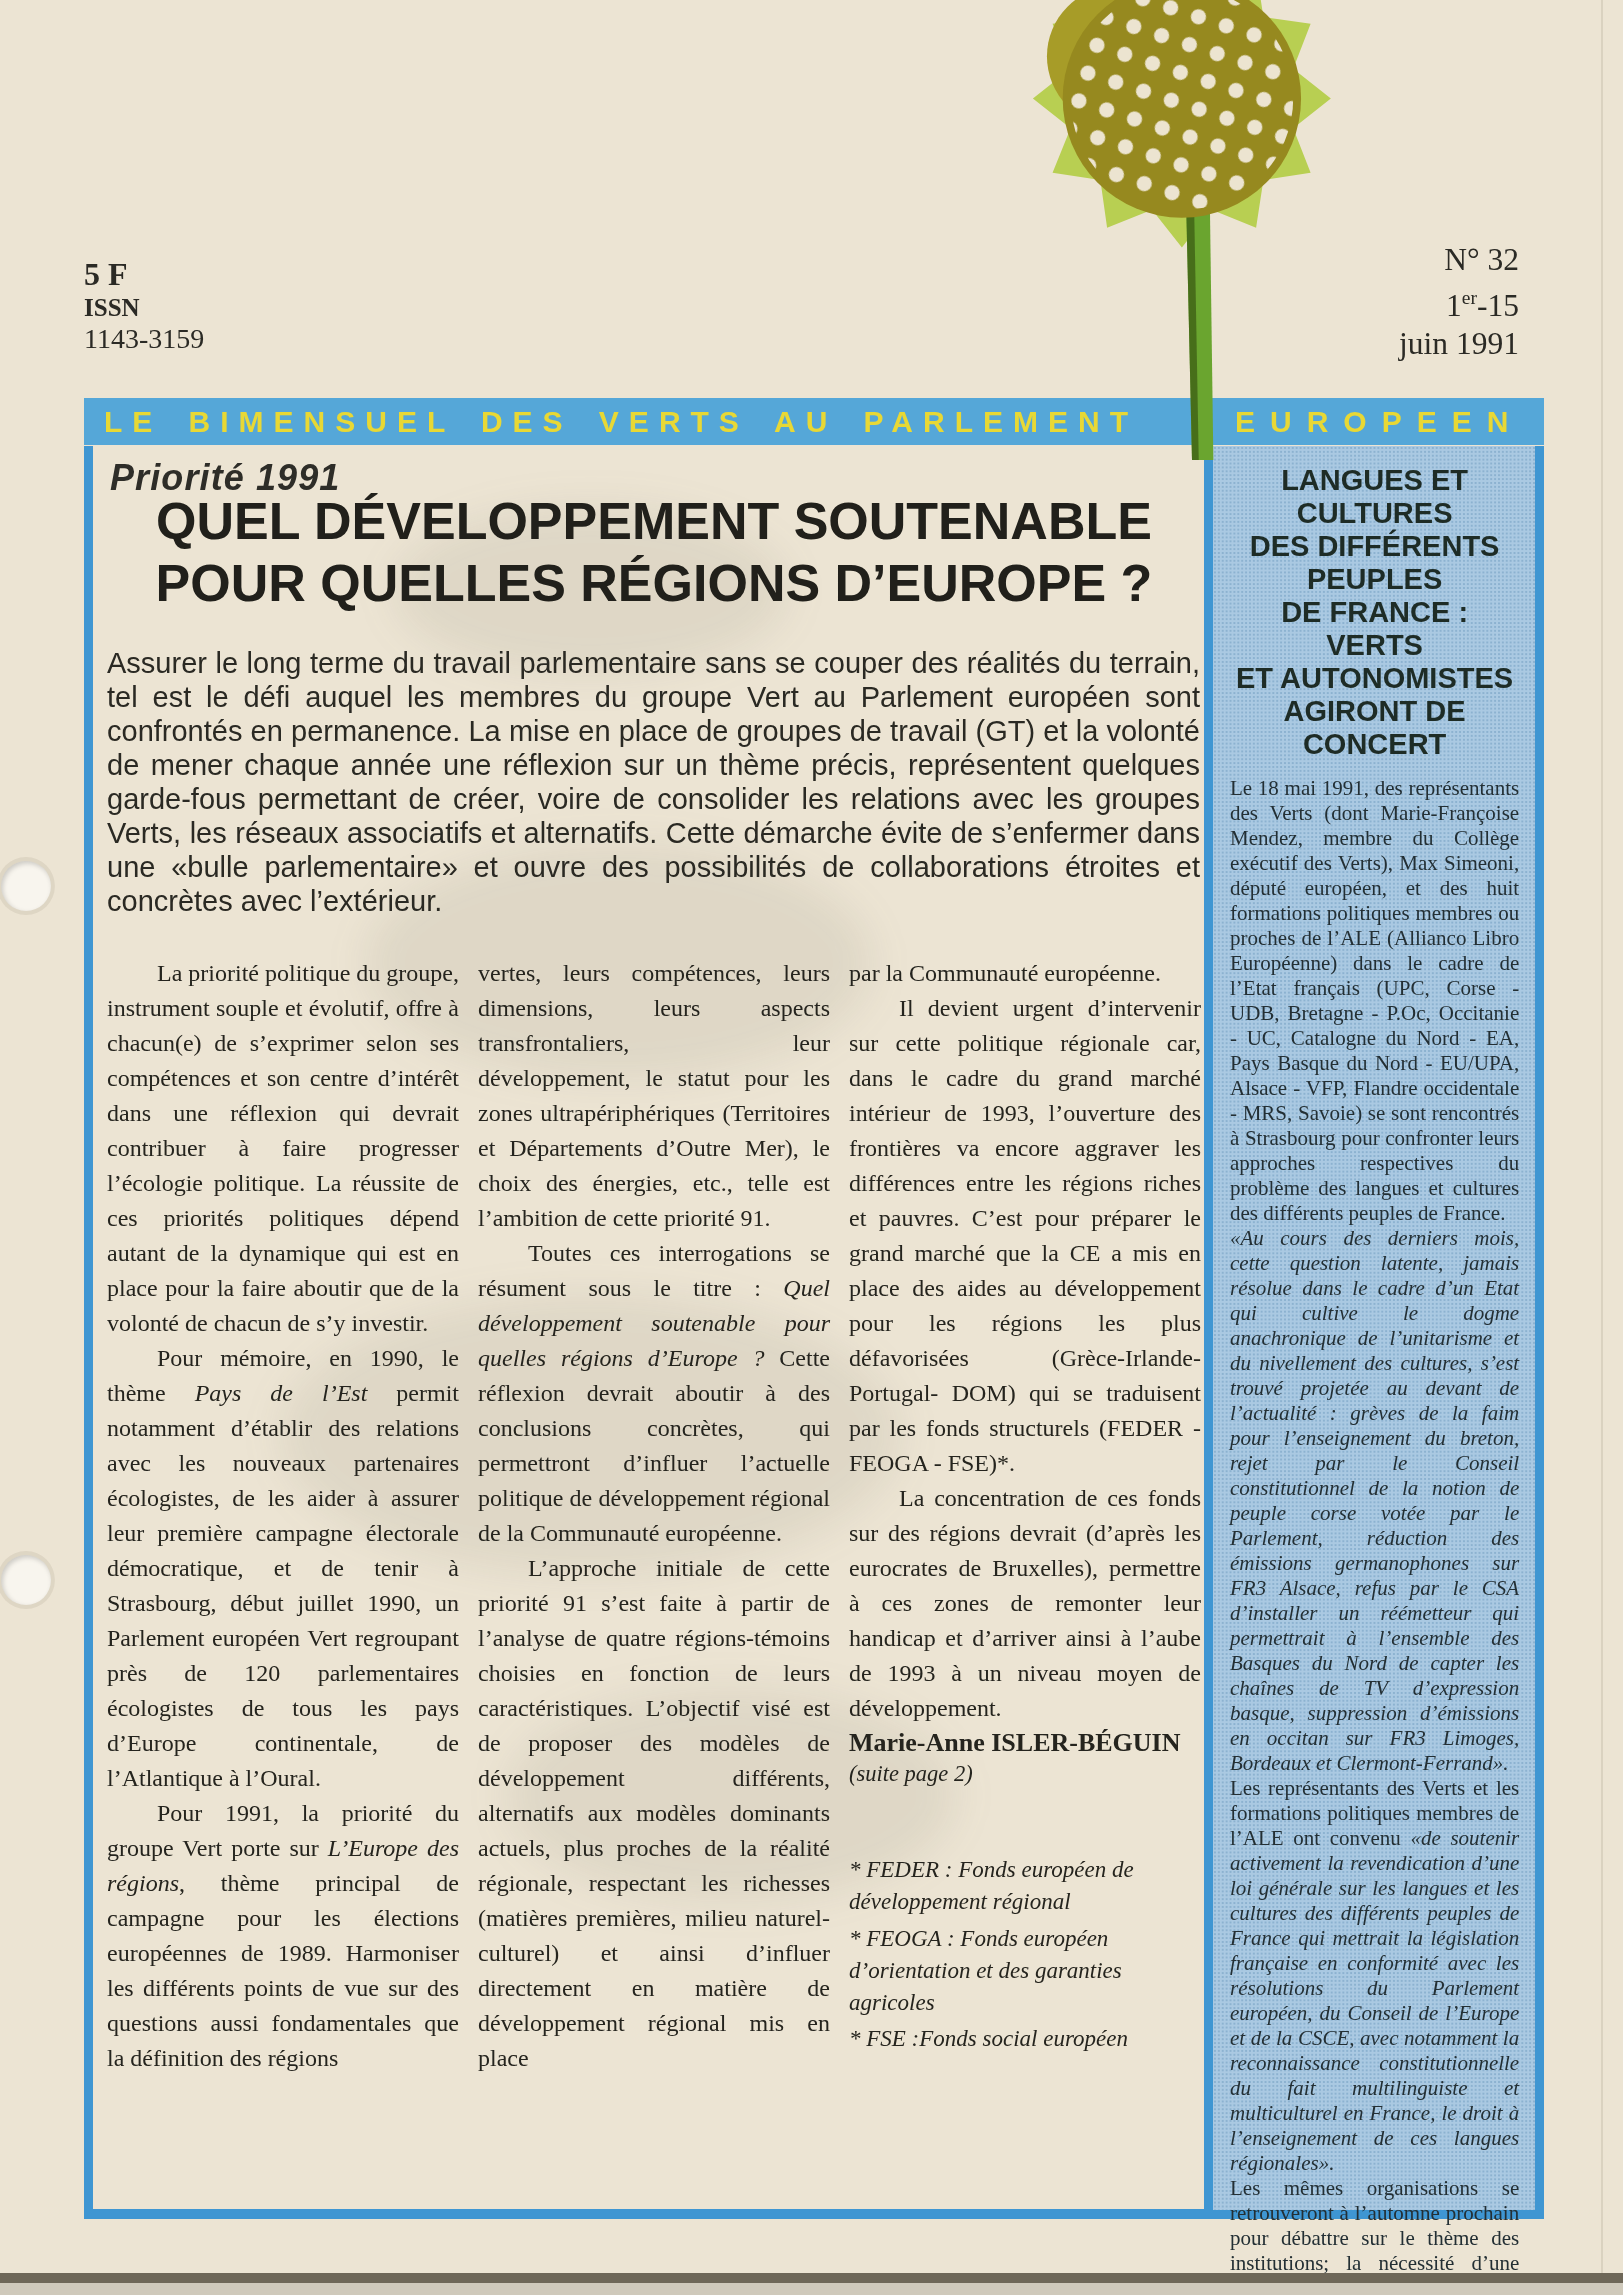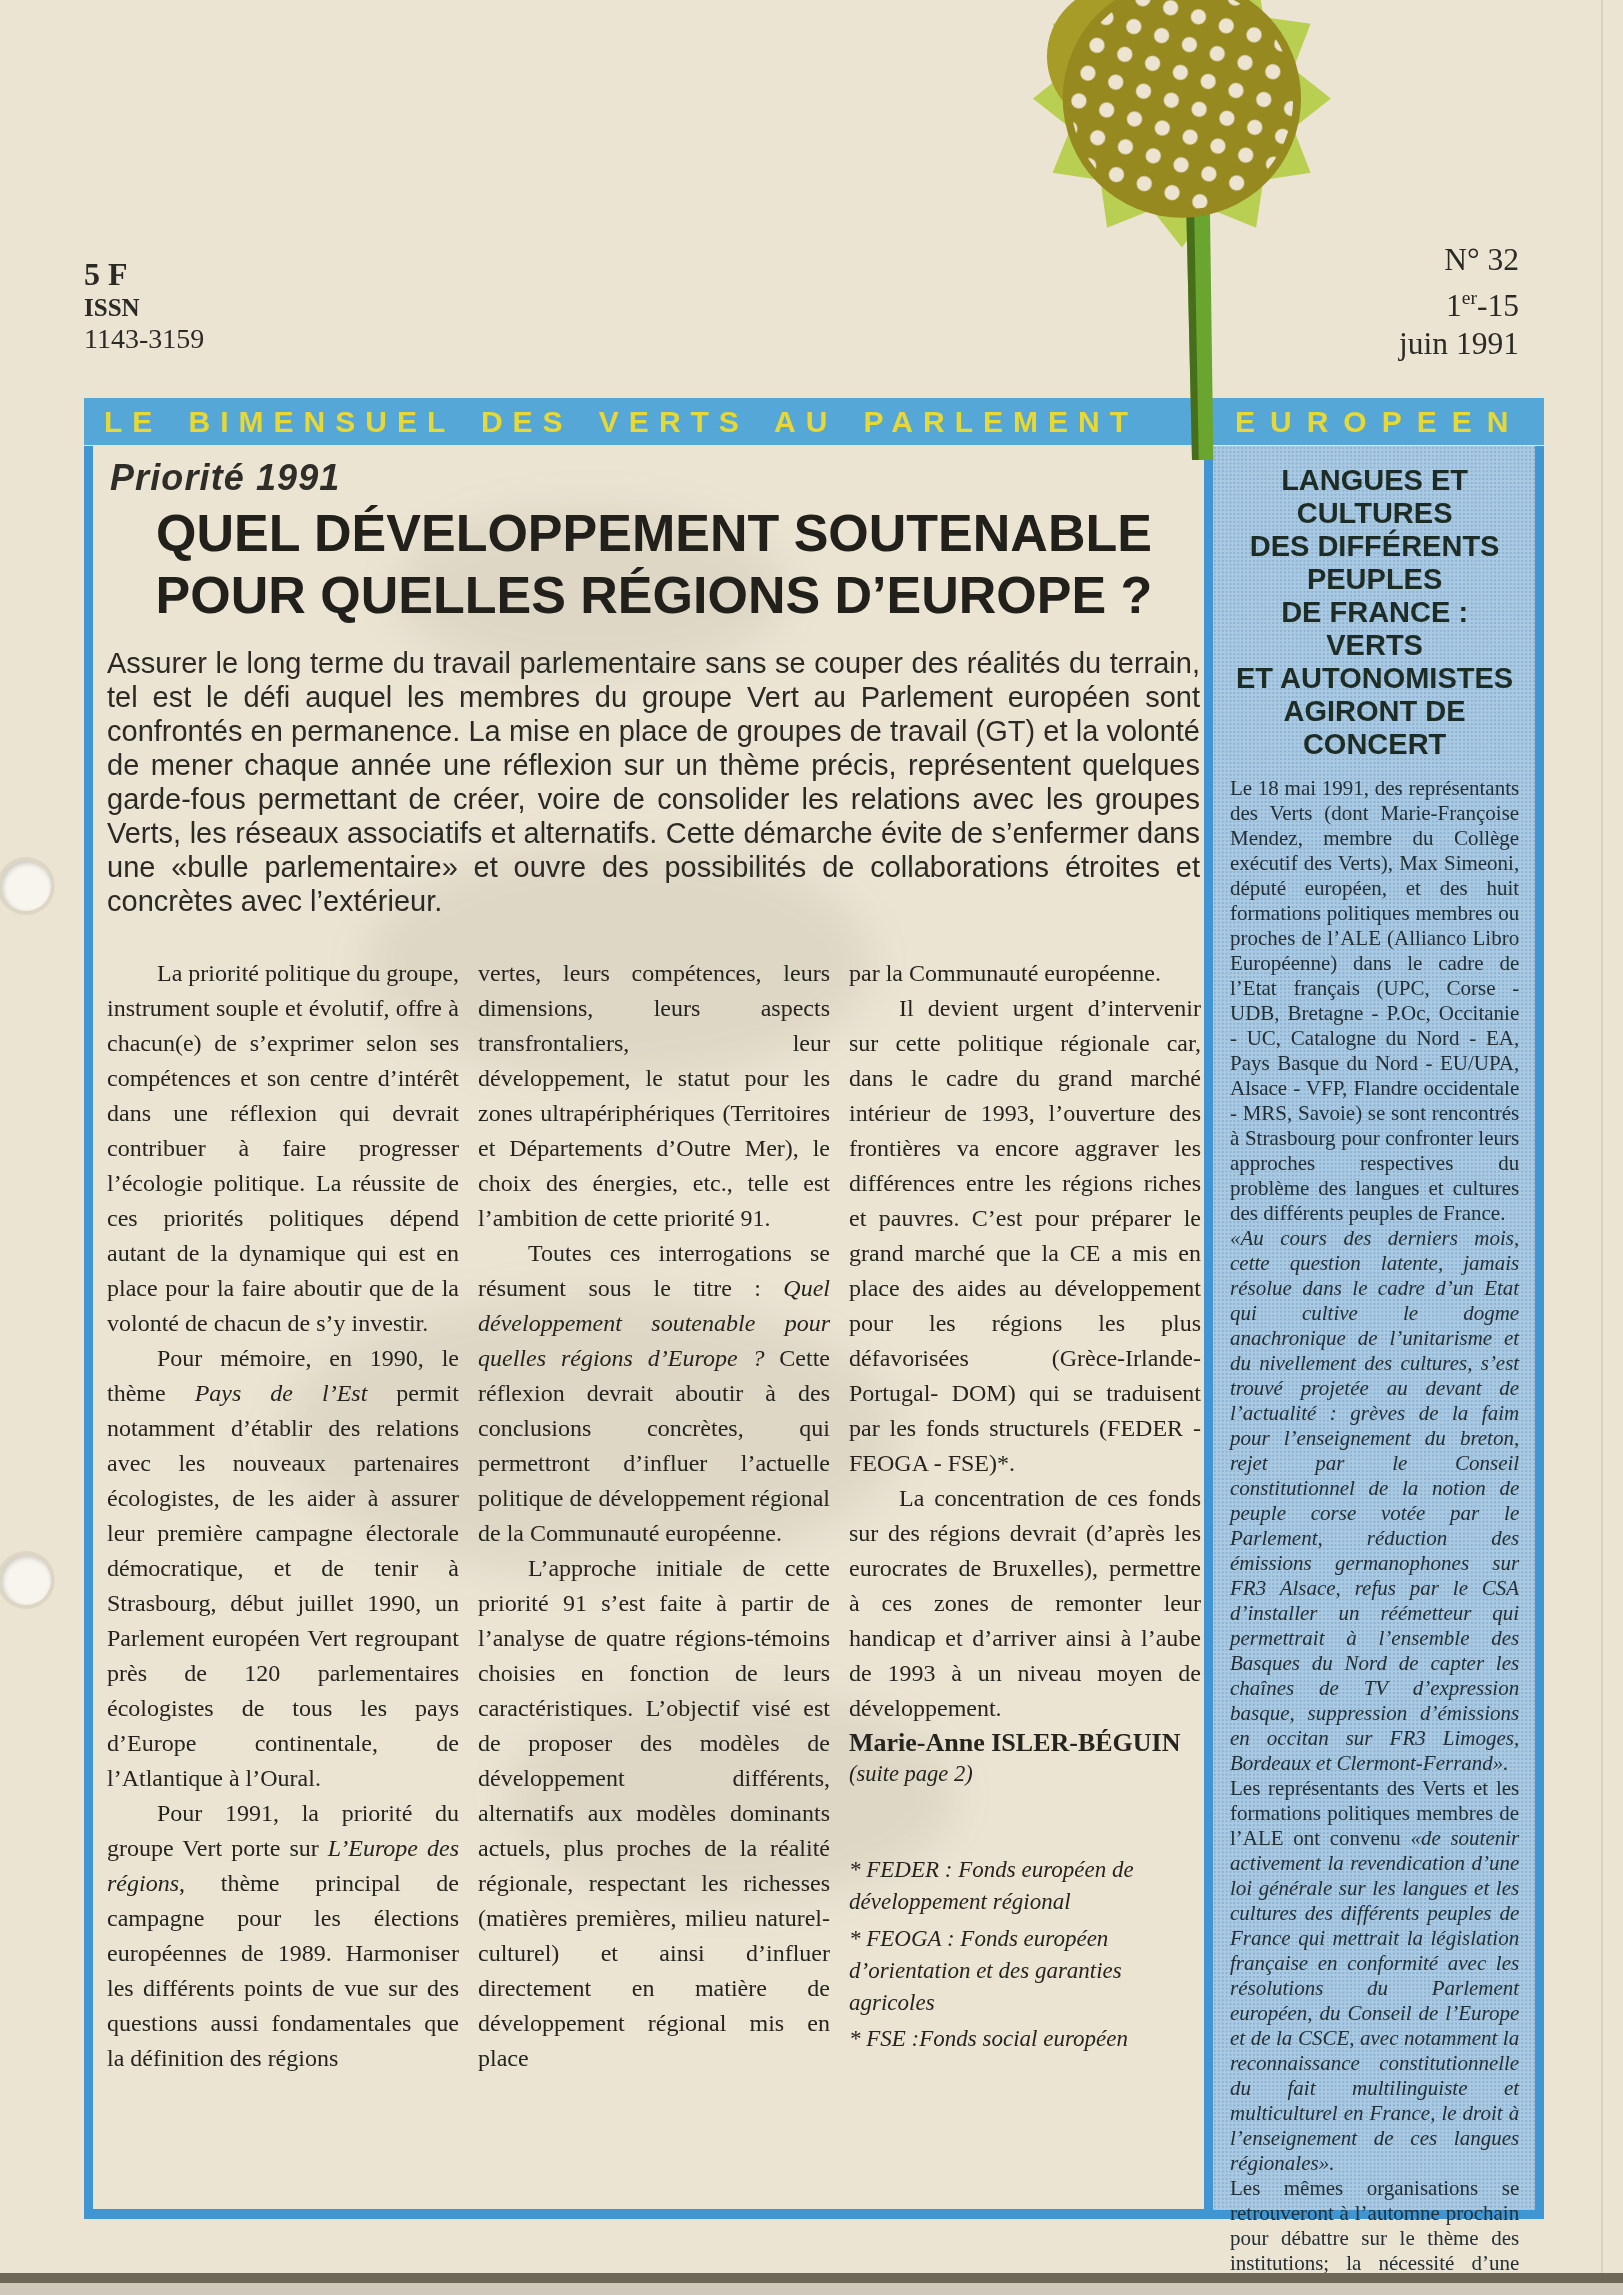--- a/index.html
+++ b/index.html
@@ -60,21 +60,21 @@
   .banner .banner-right{left:1151px;letter-spacing:15px;}
 
   
   .frame-left{position:absolute;left:84px;top:446px;width:9px;height:1773px;background:#3f96d2;}
   .frame-bottom{position:absolute;left:84px;top:2209px;width:1120px;height:10px;background:#3f96d2;}
 
   
   .kicker{position:absolute;left:110px;top:457px;
     font-family:"Liberation Sans", sans-serif;font-style:italic;font-weight:bold;
     font-size:36px;color:#2e2d28;letter-spacing:1.1px;}
-  .headline{position:absolute;left:107px;top:502px;width:1094px;text-align:center;
+  .headline{position:absolute;left:107px;top:490px;width:1094px;text-align:center;
     font-family:"Liberation Sans", sans-serif;font-weight:bold;color:#21201b;
     font-size:52px;line-height:62px;letter-spacing:0px;}
   .intro{position:absolute;left:107px;top:646px;width:1093px;
     font-family:"Liberation Sans", sans-serif;font-size:29px;line-height:34px;
     color:#2a2923;text-align:justify;}
   .columns{position:absolute;left:107px;top:956px;width:1094px;height:1249px;
     display:flex;gap:19px;}
   .col{flex:1;min-width:0;font-size:24px;line-height:35px;color:#25241e;text-align:justify;}
   .col p{margin:0;text-indent:50px;}
   .col p.noindent{text-indent:0;}

